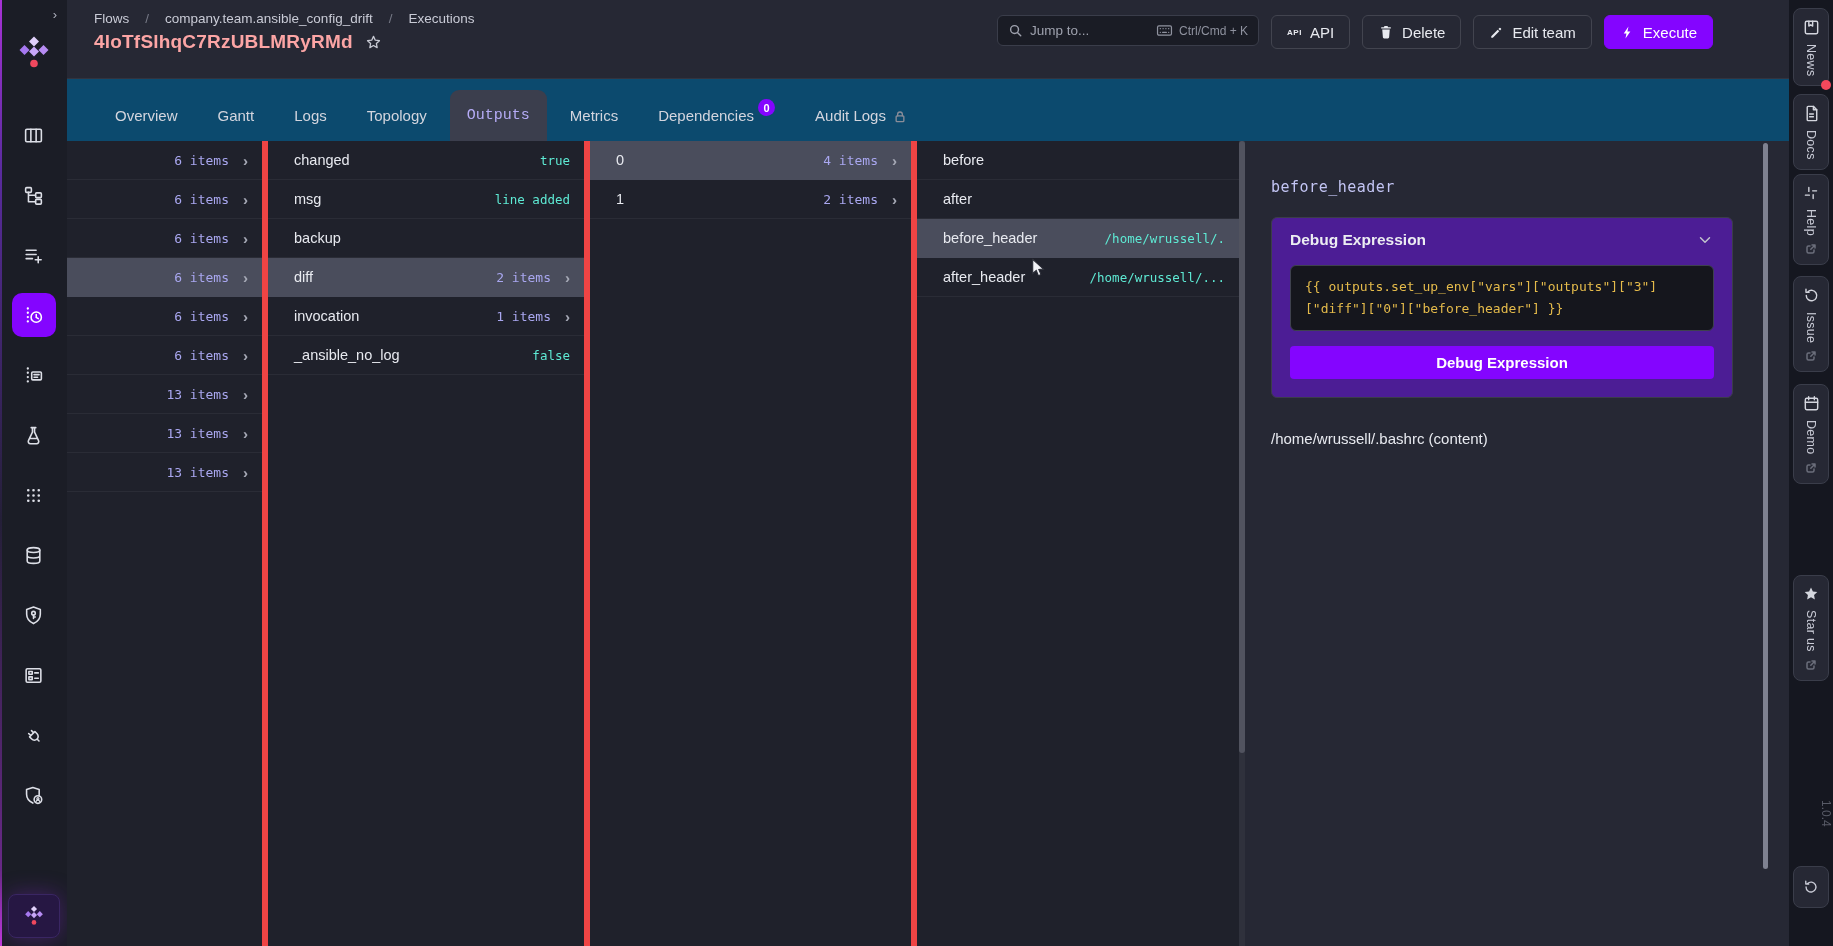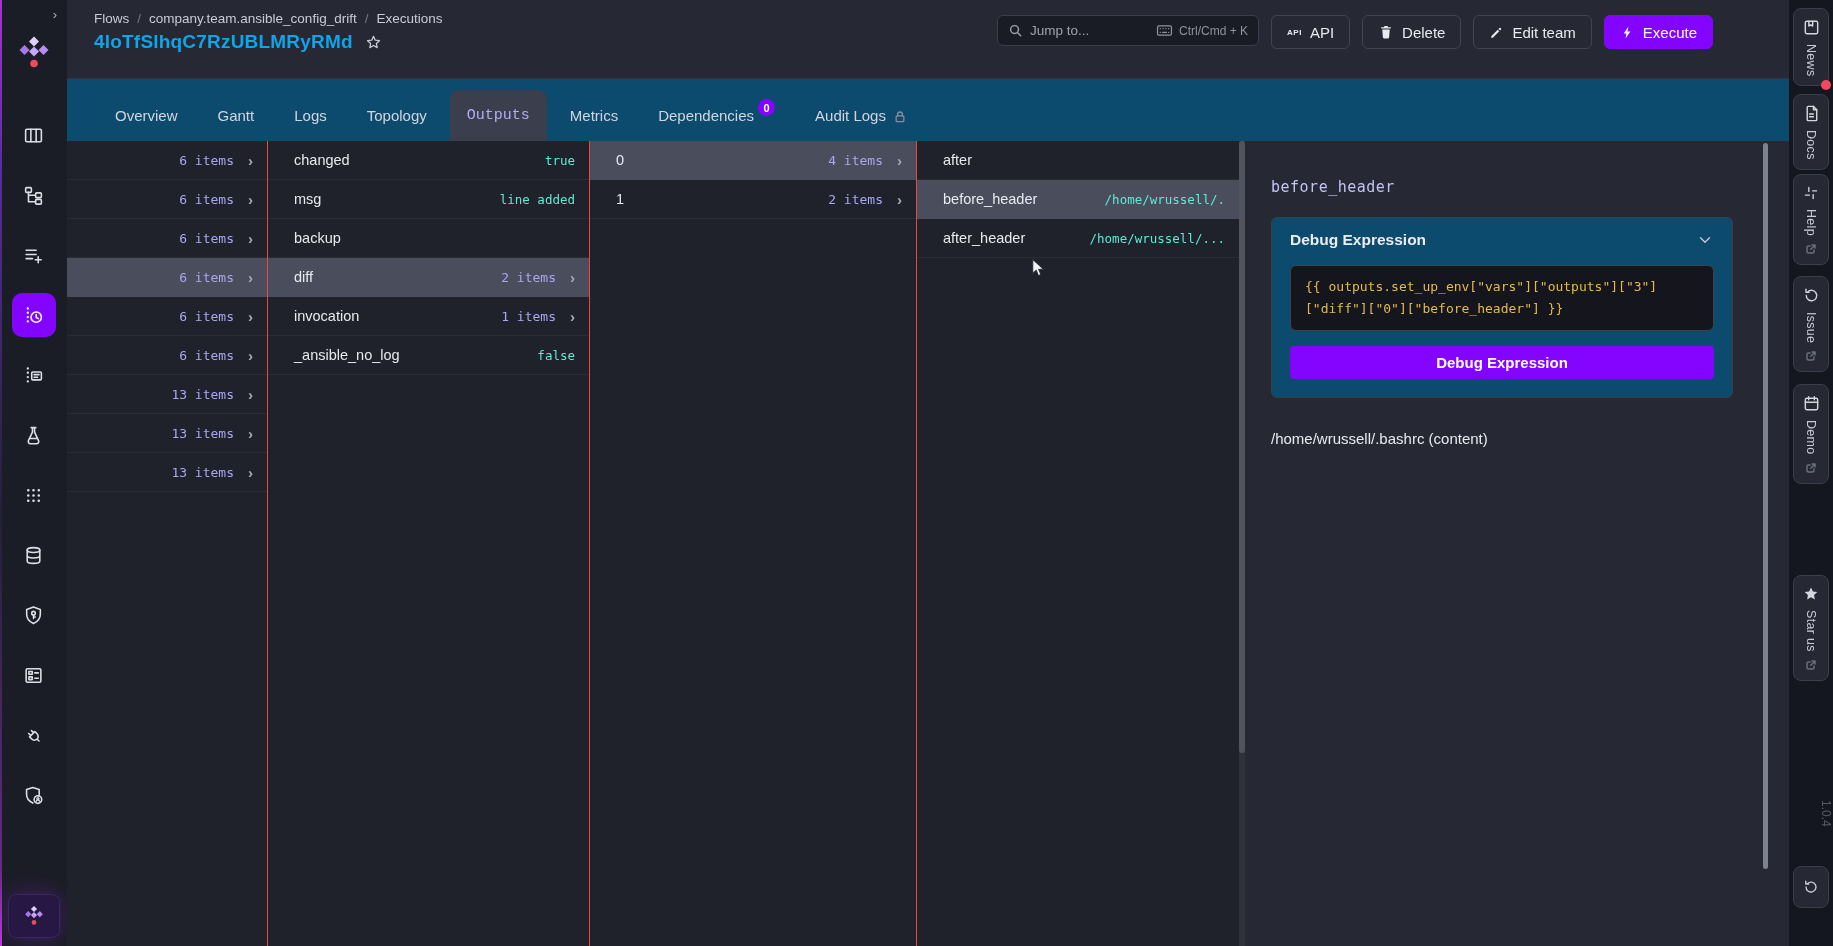--- a/index.html
+++ b/index.html
@@ -19,25 +19,25 @@
   .sb-item.active { background:#8405FF; color:#FFFFFF; }
   .sb-bottom { position:absolute; bottom:8px; left:50%; transform:translateX(-50%); width:52px; height:44px; border-radius:8px;
     background:#261743; border:1px solid #3A2663; display:flex; align-items:center; justify-content:center; cursor:pointer;
     box-shadow:0 0 22px rgba(140,40,220,.35); }
 
   
   .main { width:1722px; flex:0 0 1722px; display:flex; flex-direction:column; position:relative; }
 
   .topbar { height:79px; background:#262834; border-bottom:1px solid #32343F; padding:11px 76px 0 27px; display:flex; justify-content:space-between; }
   .crumb-wrap { display:flex; flex-direction:column; gap:5px; }
-  .breadcrumb { display:flex; gap:8px; font-size:13.5px; color:#C9CBD6; }
+  .breadcrumb { display:flex; gap:16px; font-size:13.5px; color:#C9CBD6; }
   .breadcrumb .sep { color:#767986; }
   .breadcrumb span[data-interactable="true"] { cursor:pointer; }
   .exec-title { display:flex; align-items:center; gap:12px; }
-  .exec-title h1 { font-size:19px; font-weight:700; color:#0ea5e9; letter-spacing:.2px; }
+  .exec-title h1 { font-size:19px; font-weight:700; color:#fca5a5; letter-spacing:.2px; }
   .star-btn { color:#C9CBD5; cursor:pointer; display:flex; }
 
   .top-actions { display:flex; align-items:flex-start; gap:12px; padding-top:4px; }
   .jump-box { width:262px; height:31px; background:#1A1C25; border:1px solid #3A3D4A; border-radius:6px;
     display:flex; align-items:center; gap:7px; padding:0 10px; color:#9FA2AE; cursor:text; }
   .jump-box input { flex:1; min-width:0; background:transparent; border:none; outline:none; color:#C5C8D2; font-size:13.5px; font-family:"Liberation Sans",sans-serif; }
   .jump-box input::placeholder { color:#9FA2AE; }
   .jump-kbd { display:flex; align-items:center; gap:6px; color:#8F929F; font-size:12px; white-space:nowrap; }
   .btn { height:34px; display:flex; align-items:center; gap:8px; padding:0 15px; border-radius:6px; font-size:15px; color:#E8EAF0;
     background:#262834; border:1px solid #42444F; cursor:pointer; white-space:nowrap; }
@@ -46,37 +46,37 @@
 
   .tabs { height:62px; background:#0c4a6e; display:flex; align-items:stretch; padding-left:31px; gap:6px; }
   .tab { display:flex; align-items:center; margin-top:11px; padding:0 17px; font-size:15px; color:#D3D5DE; cursor:pointer; position:relative; }
   .tab.active { background:#3B3E4D; border-radius:9px 9px 0 0; color:#B6ACF7;font-family:Liberation Mono, monospace; }
   .tab .badge { display:inline-flex; align-items:center; justify-content:center; min-width:17px; height:17px; border-radius:9px;
     background:#8405FF; color:#fff; font-size:11px; font-weight:700; margin-left:4px; transform:translateY(-8px); padding:0 4px; }
   .tab .lock { margin-left:7px; color:#8A8D99; display:flex; transform:translateY(1px); }
 
   .content { flex:1; display:flex; position:relative; background:#262834; overflow:hidden; }
   .columns { display:flex; background:#1F212B; }
-  .col { border-right:1px solid #ef4444; overflow:hidden; }
+  .col { border-right:6px solid #ef4444; overflow:hidden; }
   .col:nth-child(1){ width:201px; } .col:nth-child(2){ width:322px; } .col:nth-child(3){ width:327px; } .col:nth-child(4){ width:322px; border-right:none; }
   .row { height:39px; display:flex; align-items:center; gap:8px; padding:0 14px 0 26px; border-bottom:1px solid #2A2C36; cursor:pointer; }
   .row.count-only { padding-left:14px; }
   .row.sel { background:#4A4D5C; border-bottom-color:#4A4D5C; }
   .row .key { font-size:14.5px; font-weight:500; color:#E8EAF0; white-space:nowrap; }
   .row .spacer { flex:1; }
   .row .val { font-family:"DejaVu Sans Mono",monospace; font-size:12.5px; color:#5eead4; white-space:nowrap; }
   .row .count { font-family:"DejaVu Sans Mono",monospace; font-size:13px; color:#A9A7F0; white-space:nowrap; }
   .row .chev { color:#A6A9B6; font-size:15px; font-weight:700; line-height:1; margin-left:6px; }
 
   .col-scroll { width:6px; background:#2F313C; position:relative; }
   .col-scroll .thumb { position:absolute; left:0; top:0; width:6px; height:612px; background:#51535F; border-radius:3px; }
 
   .detail { flex:1; background:#262834; padding:37px 56px 0 26px; position:relative; }
   .detail-title { font-family:"DejaVu Sans Mono",monospace; font-size:15px; color:#C3C5F4; letter-spacing:.5px; }
-  .debug-card { margin-top:21px; border:1px solid #3B3D49; border-radius:6px; background:#0c4a6e; }
+  .debug-card { margin-top:21px; border:1px solid #3B3D49; border-radius:6px; background:#4c1d95; }
   .debug-head { display:flex; align-items:center; justify-content:space-between; padding:13px 18px; cursor:pointer; }
   .debug-head .dh-label { font-size:15.5px; font-weight:600; color:#ECEDF2; }
   .debug-head .dh-chev { color:#C2C4CE; display:flex; }
   .debug-body { padding:3px 18px 18px; }
   .code-box { background:#15161D; border:1px solid #3E414E; border-radius:6px; padding:10px 14px; }
   .code-box div { font-family:"DejaVu Sans Mono",monospace; font-size:13px; line-height:1.7; color:#E5BB4B; white-space:pre; }
   .debug-btn { display:block; width:100%; margin-top:15px; height:33px; background:#8405FF; color:#FFFFFF; border:none; border-radius:4px;
     font-size:15px; font-weight:700; font-family:"Liberation Sans",sans-serif; cursor:pointer; }
   .value-preview { margin-top:32px; font-size:15px; color:#E8EAF0; }
 
@@ -425,20 +425,24 @@
             </div>
             <div class="row" data-interactable="true">
               <span class="key" data-interactable="false">1</span>
               <span class="spacer"></span>
               <span class="count" data-interactable="false">2 items</span>
               <span class="chev" data-interactable="false">›</span>
             </div>
           </div>
           <div class="col" data-interactable="false">
             <div class="row" data-interactable="true">
+              <span class="key" data-interactable="false">before</span>
+              <span class="spacer"></span>
+            </div>
+            <div class="row" data-interactable="true">
               <span class="key" data-interactable="false">after</span>
               <span class="spacer"></span>
             </div>
             <div class="row sel" data-interactable="true">
               <span class="key" data-interactable="false">before_header</span>
               <span class="spacer"></span>
               <span class="val" data-interactable="false">/home/wrussell/.</span>
             </div>
             <div class="row" data-interactable="true">
               <span class="key" data-interactable="false">after_header</span>

